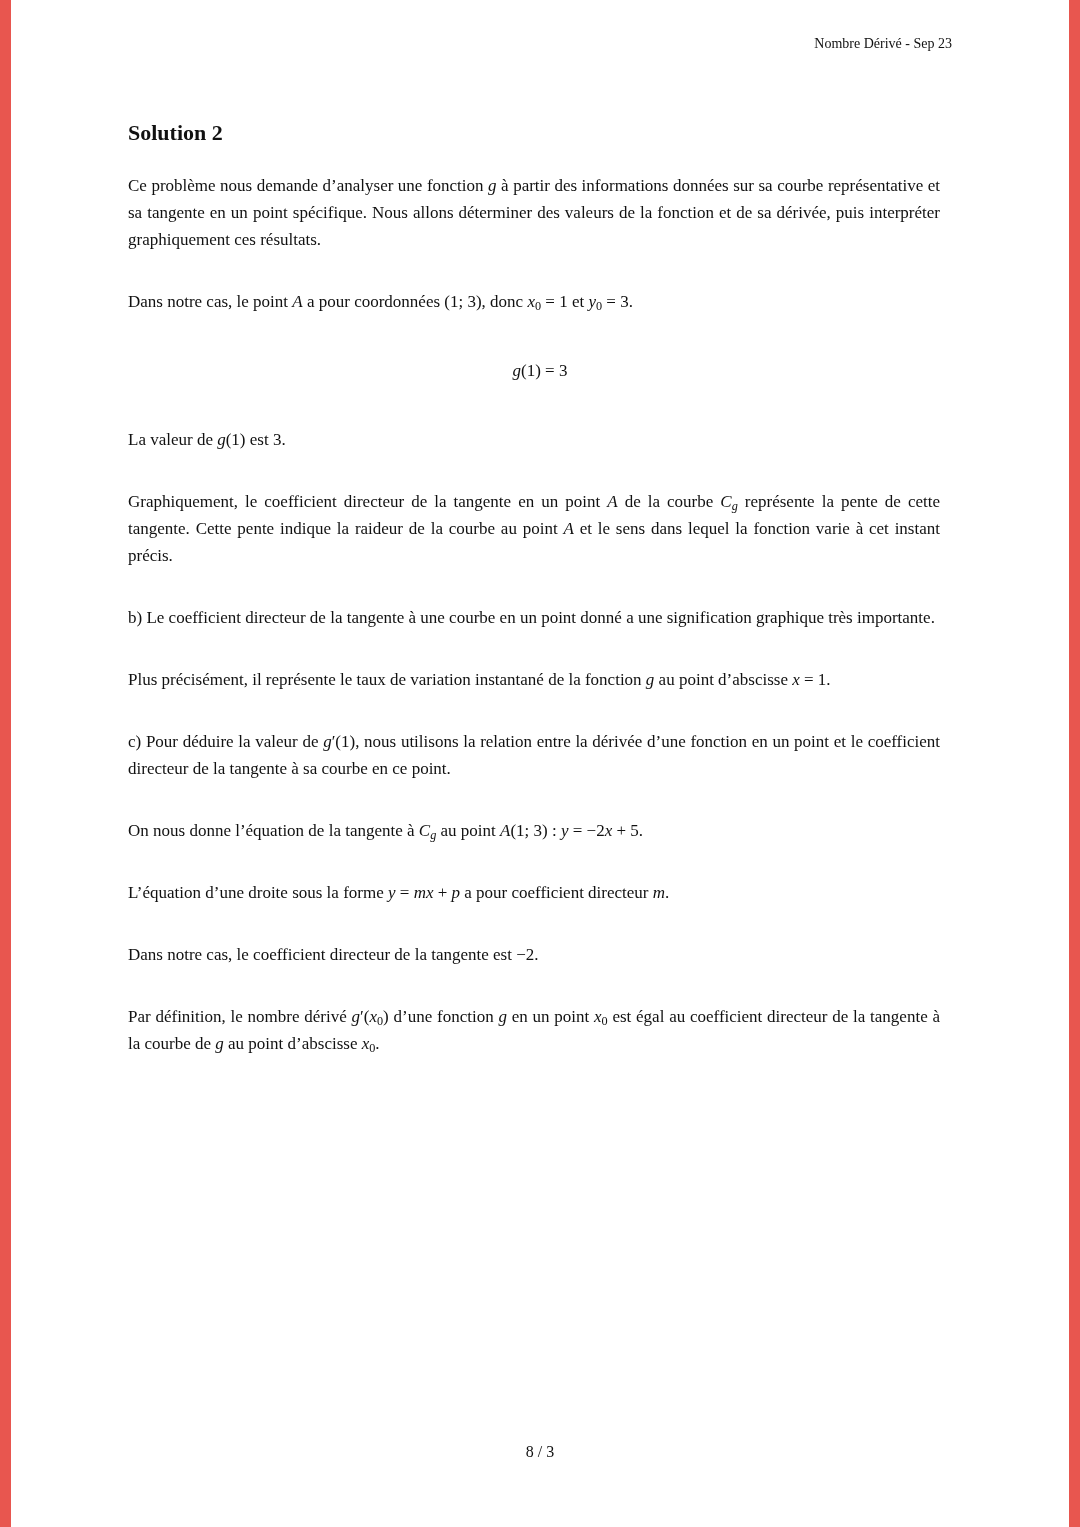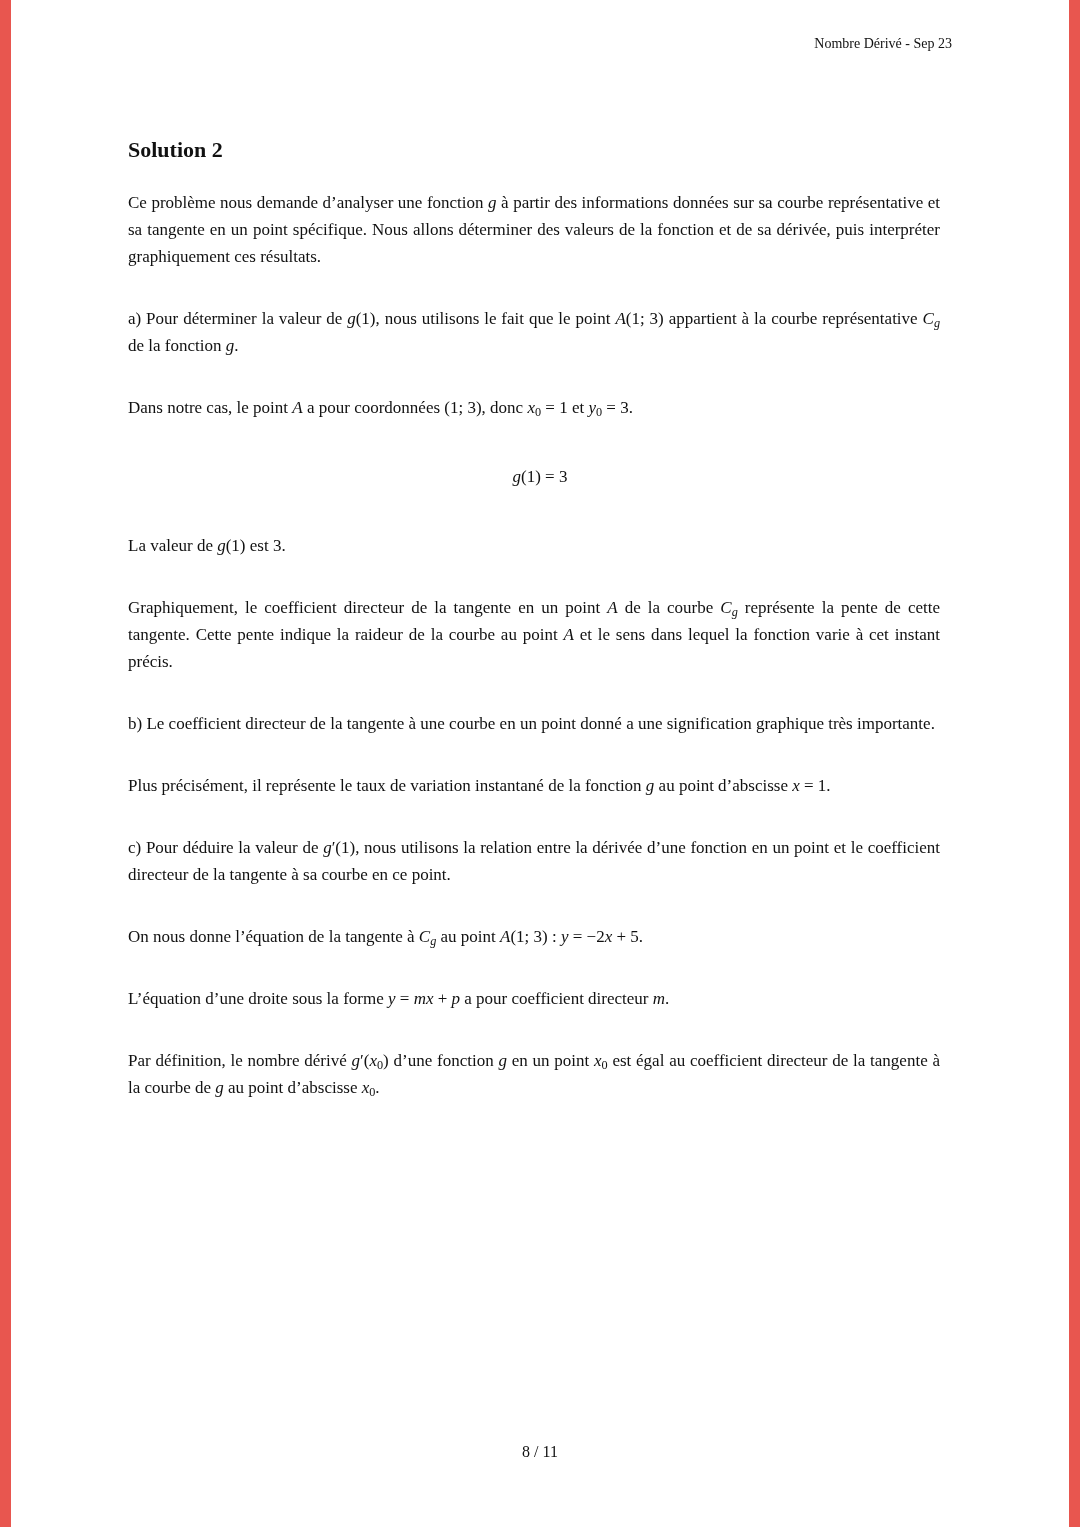--- a/index.html
+++ b/index.html
@@ -28,21 +28,21 @@
   .side-bar.right { right: 0; }
   .page-header {
     position: absolute;
     top: 36px;
     right: 128px;
     font-size: 14px;
     color: #111111;
   }
   .content {
     position: absolute;
-    top: 137px;
+    top: 120px;
     left: 128px;
     width: 824px;
   }
   .doc-title {
     font-size: 22px;
     font-weight: bold;
     margin: 0 0 26px 0;
   }
   .para {
     font-size: 17px;
@@ -79,28 +79,28 @@
 <div class="page">
   <div class="side-bar left" style="background: rgb(232, 86, 79);"></div>
   <div class="side-bar right" style="background: rgb(232, 86, 79);"></div>
 
   <div class="page-header">Nombre Dérivé - Sep 23</div>
 
   <div class="content">
     <h1 class="doc-title">Solution 2</h1>
     <div>
         <p class="para">Ce problème nous demande d’analyser une fonction <i>g</i> à partir des informations données sur sa courbe représentative et sa tangente en un point spécifique. Nous allons déterminer des valeurs de la fonction et de sa dérivée, puis interpréter graphiquement ces résultats.</p>
-        <p class="para">a) Pour déterminer la valeur de <i>g</i>(1), nous utilisons le fait que le point <i>A</i>(1; 3) appartient à la courbe représentative <i class="cal">C</i><sub><i>g</i></sub> de la fonction <i>g</i>.</p>
         <p class="para">Dans notre cas, le point <i>A</i> a pour coordonnées (1; 3), donc <i>x</i><sub>0</sub> = 1 et <i>y</i><sub>0</sub> = 3.</p>
         <div class="equation"><i>g</i>(1) = 3</div>
         <p class="para">La valeur de <i>g</i>(1) est 3.</p>
         <p class="para">Graphiquement, le coefficient directeur de la tangente en un point <i>A</i> de la courbe <i class="cal">C</i><sub><i>g</i></sub> représente la pente de cette tangente. Cette pente indique la raideur de la courbe au point <i>A</i> et le sens dans lequel la fonction varie à cet instant précis.</p>
         <p class="para">b) Le coefficient directeur de la tangente à une courbe en un point donné a une signification graphique très importante.</p>
         <p class="para">Plus précisément, il représente le taux de variation instantané de la fonction <i>g</i> au point d’abscisse <i>x</i> = 1.</p>
         <p class="para">c) Pour déduire la valeur de <i>g</i>′(1), nous utilisons la relation entre la dérivée d’une fonction en un point et le coefficient directeur de la tangente à sa courbe en ce point.</p>
         <p class="para">On nous donne l’équation de la tangente à <i class="cal">C</i><sub><i>g</i></sub> au point <i>A</i>(1; 3) : <i>y</i> = −2<i>x</i> + 5.</p>
         <p class="para">L’équation d’une droite sous la forme <i>y</i> = <i>mx</i> + <i>p</i> a pour coefficient directeur <i>m</i>.</p>
+        <p class="para">Dans notre cas, le coefficient directeur de la tangente est −2.</p>
         <p class="para">Par définition, le nombre dérivé <i>g</i>′(<i>x</i><sub>0</sub>) d’une fonction <i>g</i> en un point <i>x</i><sub>0</sub> est égal au coefficient directeur de la tangente à la courbe de <i>g</i> au point d’abscisse <i>x</i><sub>0</sub>.</p>
       </div>
   </div>
 
-  <div class="page-footer">8 / 11</div>
+  <div class="page-footer">8 / 3</div>
 </div>
 
 </body></html>

